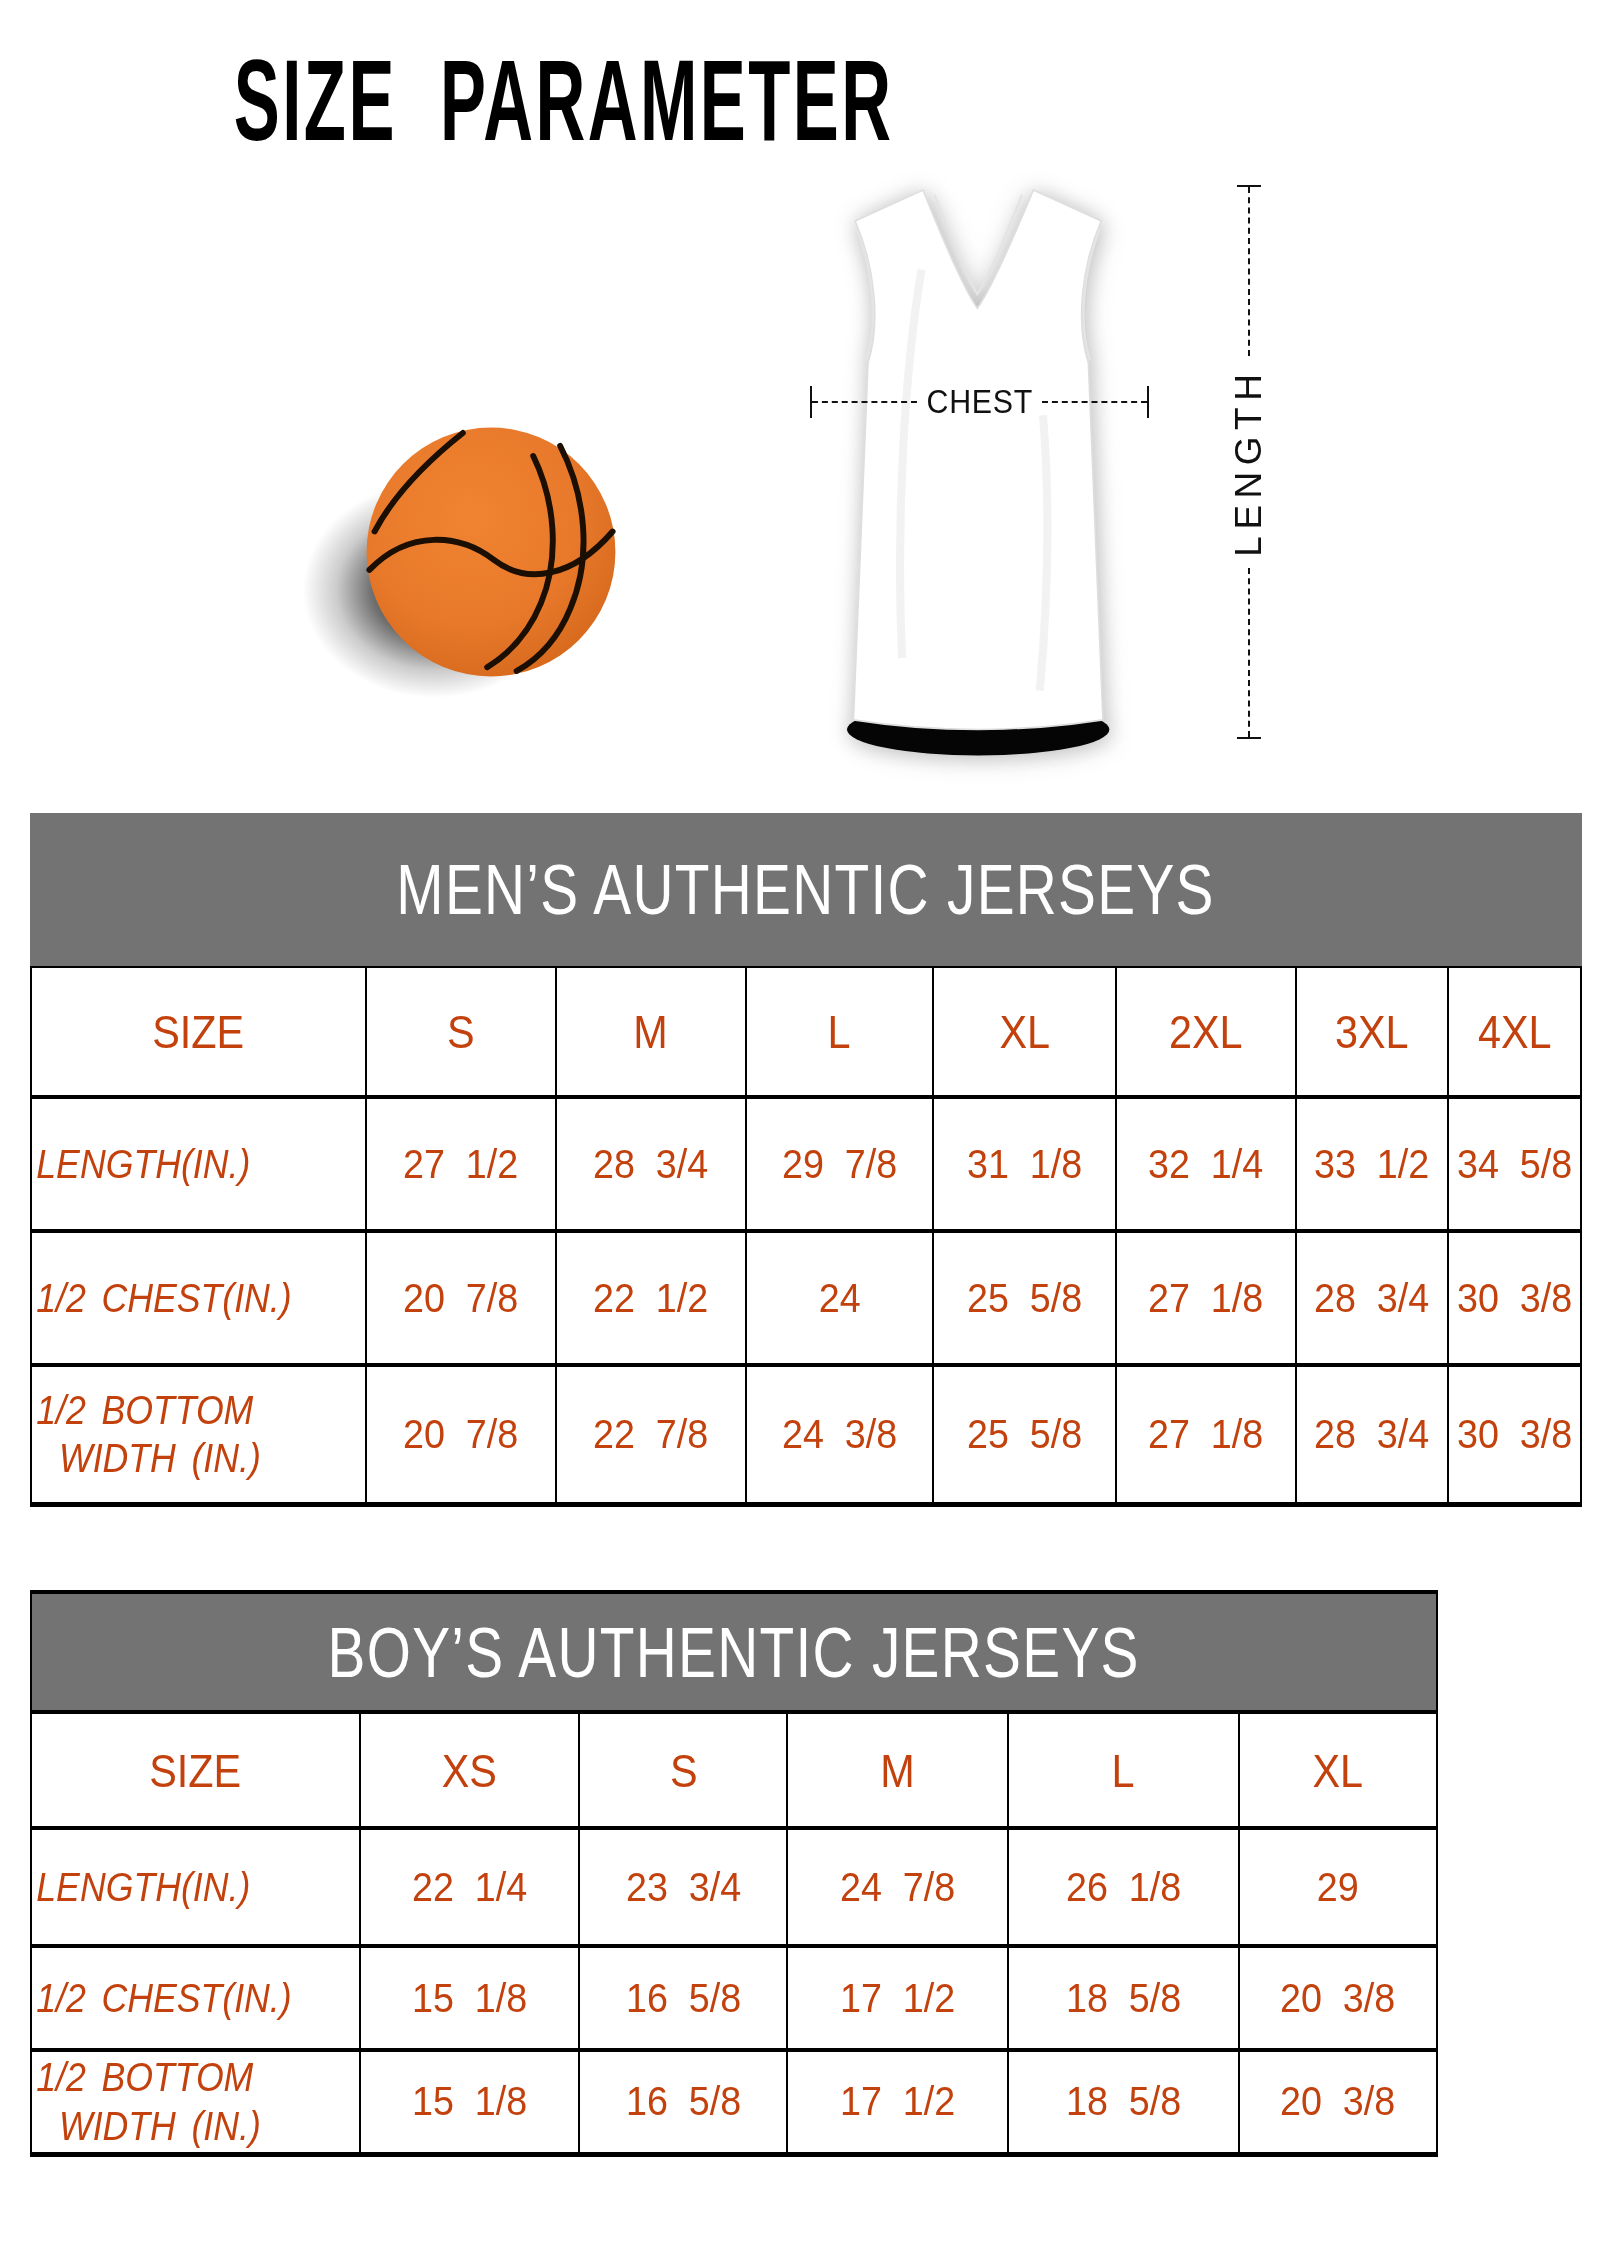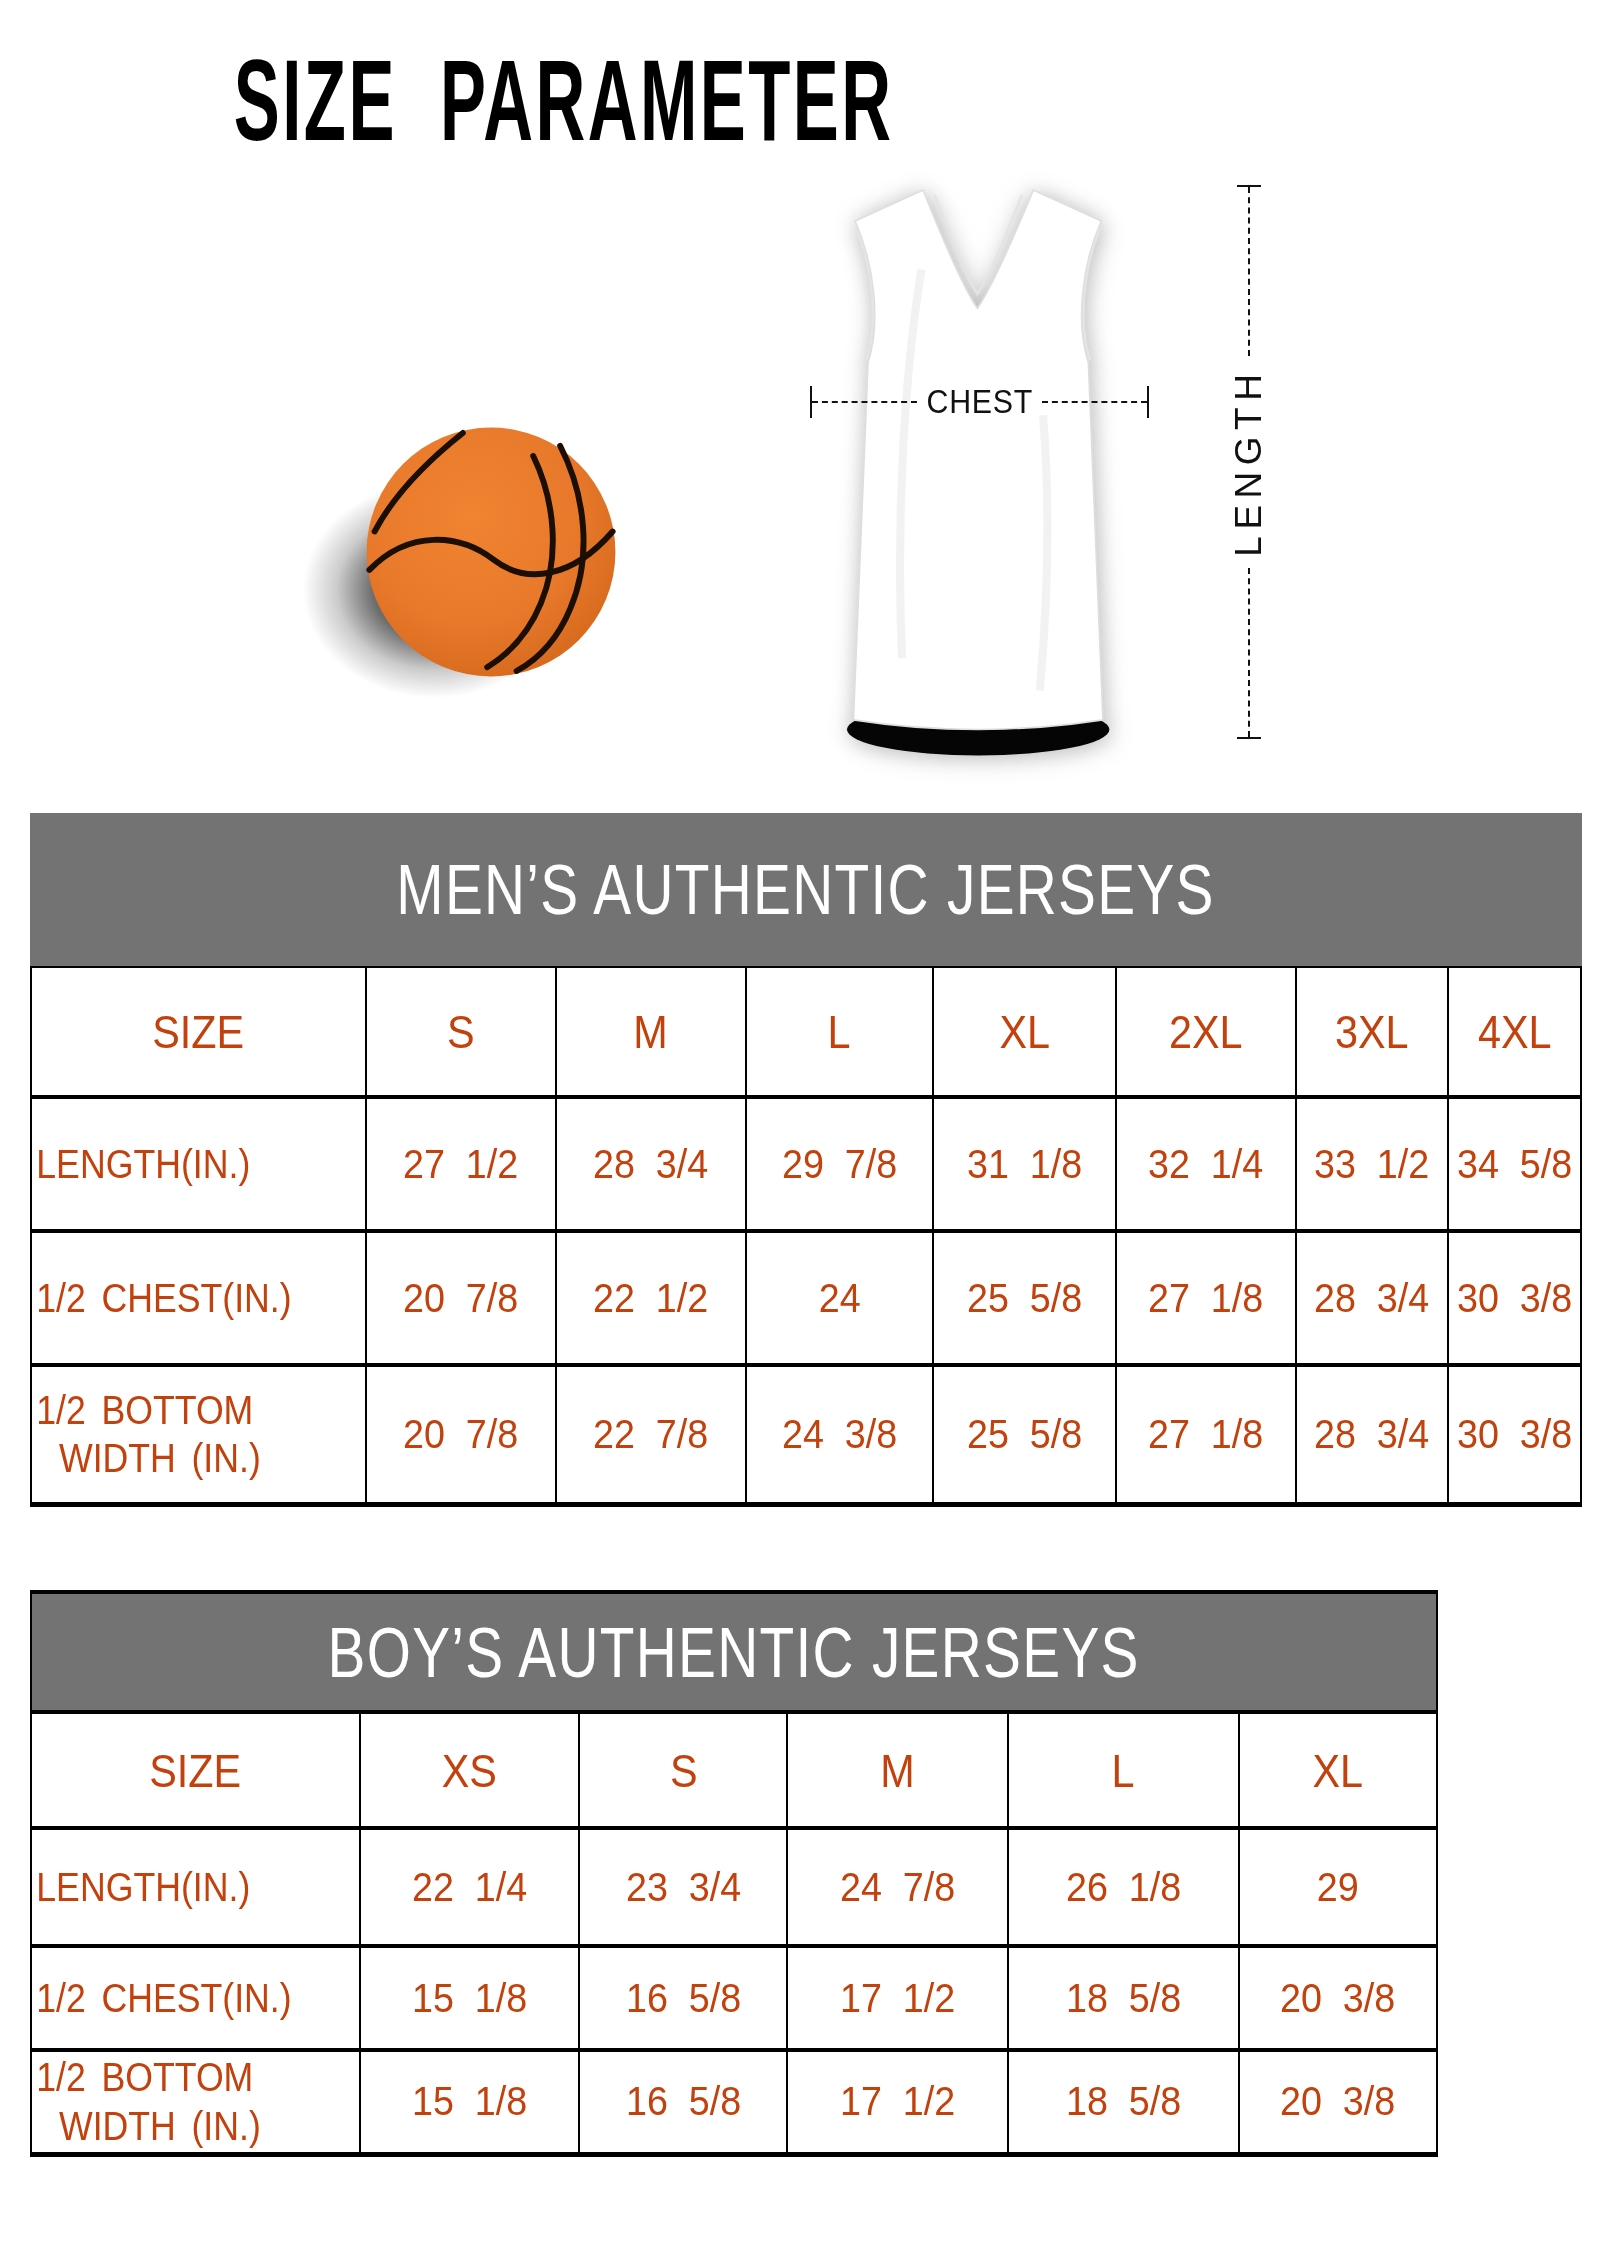--- a/index.html
+++ b/index.html
@@ -81,21 +81,21 @@
   table.sizes tr.first td{border-top:1.6px solid #111;}
   .colh{display:inline-block;font-size:47px;transform:scaleX(0.88);white-space:nowrap;}
   .rlabel{
     display:block;text-align:left;font-size:41px;line-height:1.18;
     transform:scaleX(0.87);transform-origin:left center;
     padding-left:4.9px;white-space:nowrap;word-spacing:6.5px;
   }
   .rlabel.l2{padding-left:31px;}
   .num{display:inline-block;font-size:41px;transform:scaleX(0.92);
        white-space:nowrap;word-spacing:11.3px;}
-  td.labelcell{text-align:left;}
+  td.labelcell{text-align:left;font-style:italic;}
 </style>
 </head>
 <body>
 
 <div class="page">
 
   <div class="title-wrap">
     <span class="title-text">SIZE  PARAMETER</span>
   </div>
 

